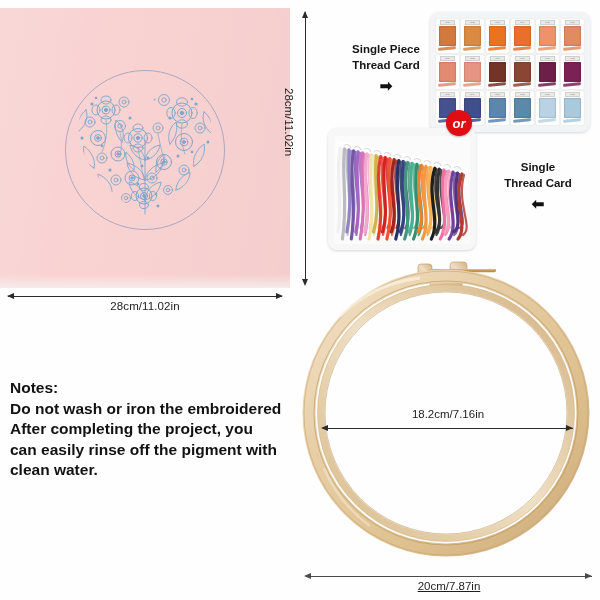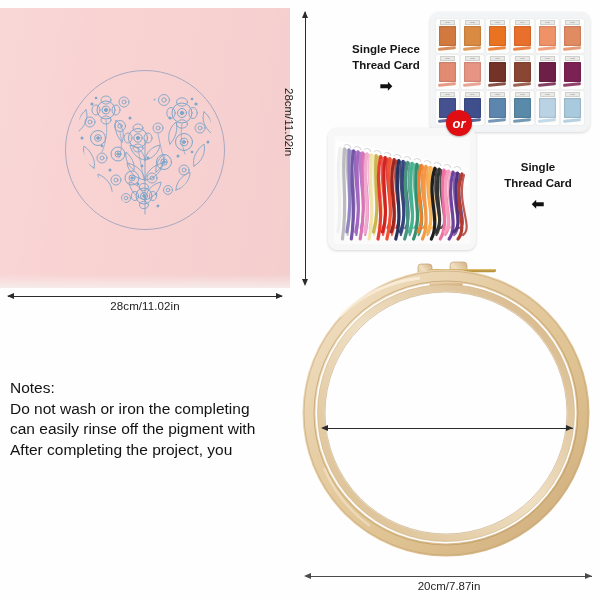--- a/index.html
+++ b/index.html
@@ -48,21 +48,21 @@
   .ah-left  { border-top: 3.5px solid transparent; border-bottom: 3.5px solid transparent; border-right: 7px solid #2b2b2b; }
   .ah-right { border-top: 3.5px solid transparent; border-bottom: 3.5px solid transparent; border-left: 7px solid #2b2b2b; }
   .ah-up    { border-left: 3.5px solid transparent; border-right: 3.5px solid transparent; border-bottom: 7px solid #2b2b2b; }
   .ah-down  { border-left: 3.5px solid transparent; border-right: 3.5px solid transparent; border-top: 7px solid #2b2b2b; }
 
   
   #notes {
     position: absolute; left: 10px; top: 378px; width: 290px;
     font-size: 15.5px; line-height: 1.33; color: #121212;
   }
-  #notes .nl { white-space: nowrap; }
+  #notes .nl { white-space: nowrap; font-weight: bold; }
 
   
   #single-card {
     position: absolute; left: 430px; top: 12px; width: 160px; height: 120px;
     background: #f3f4f6; border-radius: 9px;
     box-shadow: 0 1px 3px rgba(0,0,0,.16);
     padding: 7px 6px;
   }
   #swatch-grid {
     width: 100%; height: 100%;
@@ -117,21 +117,21 @@
   #hoop-svg { position: absolute; inset: 0; width: 100%; height: 100%; }
 
   #dim-inner-line { position: absolute; left: 323px; top: 428px; width: 250px; height: 1px; background: #2b2b2b; }
   #dim-inner-label {
     position: absolute; left: 323px; top: 408px; width: 250px; text-align: center;
     font-size: 11.5px; color: #1d1d1d;
   }
   #dim-outer-line { position: absolute; left: 306px; top: 576px; width: 286px; height: 1px; background: #4a4a4a; }
   #dim-outer-label {
     position: absolute; left: 306px; top: 580px; width: 286px; text-align: center;
-    font-size: 11.5px; color: #1d1d1d;
+    font-size: 11.5px; color: #1d1d1d; text-decoration: underline;
   }
 </style>
 </head>
 <body>
 
 <div id="stage">
 
   <div id="fabric-panel">
     <div id="fabric-shade"></div>
 
@@ -305,23 +305,24 @@
   <div class="arrowhead ah-right" style="left:276px; top:293px;"></div>
   <div id="dim-h-left-label">28cm/11.02in</div>
 
   <div class="dimline" id="dim-v-right"></div>
   <div class="arrowhead ah-up" style="left:302px; top:11px;"></div>
   <div class="arrowhead ah-down" style="left:302px; top:279px;"></div>
   <div id="dim-v-right-label">28cm/11.02in</div>
 
   <div id="notes">
     <div class="nl">Notes:</div>
-    <div class="nl">Do not wash or iron the completing</div>
+    <div class="nl">Do not wash or iron the embroidered</div>
+    <div class="nl">After completing the project, you</div>
     <div class="nl">can easily rinse off the pigment with</div>
-    <div class="nl">After completing the project, you</div>
+    <div class="nl">clean water.</div>
   </div>
 
   <div id="single-card">
     <div id="swatch-grid">
         <div class="skein">
           <div class="tag">0921</div>
           <div class="wrap" style="background: rgb(210, 121, 63); box-shadow: rgba(0, 0, 0, 0.35) 0px 0px 2px inset;"></div>
           <div class="tail" style="background: rgb(210, 121, 63);"></div>
         </div>
         <div class="skein">
@@ -546,19 +547,20 @@
       <circle cx="146" cy="155" r="121" fill="none" stroke="#bd9a66" stroke-width=".9" opacity=".65"></circle>
 
       <path d="M 40 58 A 137 137 0 0 1 120 20" fill="none" stroke="#fdf4e4" stroke-width="3.2" opacity=".7"></path>
       <path d="M 24 210 A 137 137 0 0 0 70 268" fill="none" stroke="#fbefdc" stroke-width="2.4" opacity=".45"></path>
     </svg>
   </div>
 
   <div id="dim-inner-line"></div>
   <div class="arrowhead ah-left" style="left:321px; top:425px;"></div>
   <div class="arrowhead ah-right" style="left:566px; top:425px;"></div>
+  <div id="dim-inner-label">18.2cm/7.16in</div>
 
   <div id="dim-outer-line"></div>
   <div class="arrowhead ah-left" style="left:304px; top:573px; border-right-color:#4a4a4a;"></div>
   <div class="arrowhead ah-right" style="left:585px; top:573px; border-left-color:#4a4a4a;"></div>
   <div id="dim-outer-label">20cm/7.87in</div>
 
 </div>
 
 </body></html>

